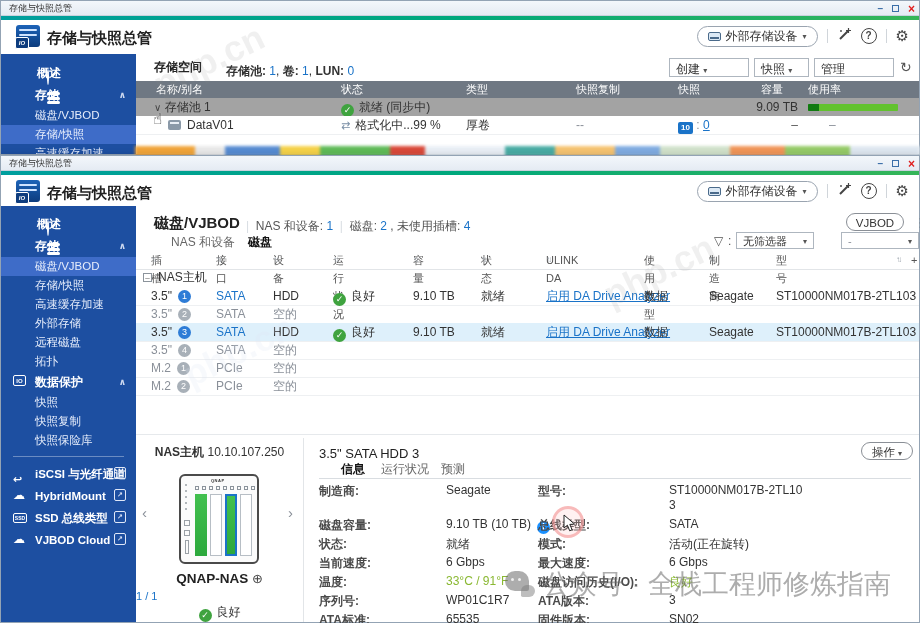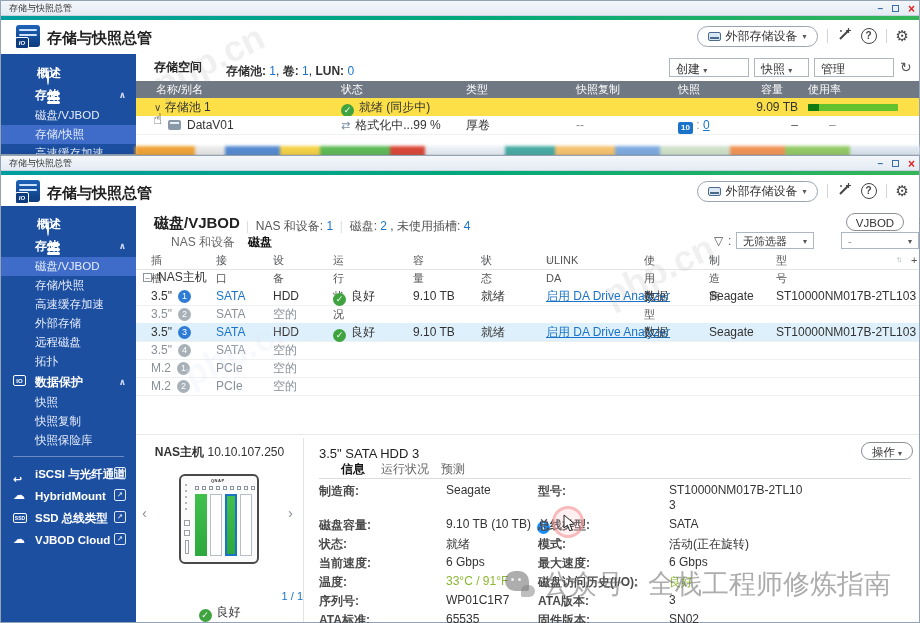--- a/index.html
+++ b/index.html
@@ -60,21 +60,21 @@
   #content1{position:absolute;left:135px;top:53px;right:0;height:94px;background:#fff;}
   .w1-title{position:absolute;left:18px;top:5px;font-size:12px;font-weight:bold;color:#222;}
   .w1-meta{position:absolute;left:90px;top:9px;font-size:12px;color:#333;}
   .w1-meta b{font-weight:bold;color:#333;}
   .num-blue{color:#1a73c8;}
   .btn{position:absolute;top:4px;height:19px;background:#fff;border:1px solid #aeb6bf;font-size:12px;color:#333;text-align:left;line-height:18px;box-sizing:border-box;}
   .refresh{position:absolute;top:5px;font-size:14px;color:#555;}
   .thead1{position:absolute;left:0;right:0;top:27px;height:17px;background:#6f7883;color:#fff;font-size:11px;line-height:17px;}
   .thead1 span{position:absolute;top:0;}
   .trow{position:absolute;left:0;right:0;height:18px;font-size:12px;color:#333;line-height:18px;}
-  .pool-row{top:44px;background:#fde047;border-bottom:1px solid #c2dcda;}
+  .pool-row{top:44px;background:#a3a3a3;border-bottom:1px solid #c2dcda;}
   .vol-row{top:62px;background:#fff;border-bottom:1px solid #eef0f2;}
   .okc{display:inline-block;width:13px;height:13px;background:#3fa33f;border-radius:50%;color:#fff;font-size:9px;line-height:13px;text-align:center;vertical-align:-2px;margin-right:5px;}
   .volic{display:inline-block;width:13px;height:10px;background:#8a99a8;border-radius:2px;position:relative;vertical-align:-1px;margin-right:6px;}
   .volic::after{content:"";position:absolute;left:2px;top:2px;right:2px;height:2px;background:#e8eef5;}
   .syncic{color:#7a8fa6;font-size:11px;margin-right:5px;}
   .snapbadge{display:inline-block;min-width:15px;height:12px;background:#1a73c8;border-radius:2px;color:#fff;font-size:8px;font-weight:bold;line-height:12px;text-align:center;vertical-align:-1px;}
   .linkb{color:#1a73c8;}
   .linku{color:#1a73c8;text-decoration:underline;}
   .usebar{position:absolute;top:6px;width:90px;height:7px;background:#62c22e;border-radius:1px;overflow:hidden;}
   .usebar i{position:absolute;left:0;top:0;bottom:0;width:12%;background:#117a11;display:block;}
@@ -120,21 +120,21 @@
   .nas-led{position:absolute;left:4px;width:2px;height:2px;background:#9aa0a6;border-radius:50%;}
   .nas-btn{position:absolute;left:3px;width:6px;height:6px;border:1px solid #9aa0a6;box-sizing:border-box;}
   .nas-logo{position:absolute;left:30px;top:2px;font-size:4px;font-weight:bold;color:#333;letter-spacing:.5px;}
   .vent{position:absolute;top:10px;width:4px;height:4px;border:1px solid #8b939b;box-sizing:border-box;}
   .bay{position:absolute;top:18px;width:12px;height:62px;box-sizing:border-box;}
   .bay.full{background:linear-gradient(#42c04e,#2ca83c);}
   .bay.empty{background:#fff;border:1px solid #b7bec5;}
   .bay.sel{border:2px solid #1a73c8;}
   .nas-name{position:absolute;left:0;width:167px;top:365px;text-align:center;font-size:13.5px;font-weight:bold;color:#222;}
   .zoomic{font-weight:normal;font-size:13px;color:#444;}
-  .nas-count{position:absolute;left:0;width:167px;top:384px;text-align:right;font-size:11px;color:#1a73c8;}
+  .nas-count{position:absolute;left:0;width:167px;top:384px;text-align:left;font-size:11px;color:#1a73c8;}
   .nas-health{position:absolute;left:0;width:167px;top:398px;text-align:center;font-size:12px;color:#333;}
 
   .detail-title{position:absolute;left:183px;top:240px;font-size:13px;color:#222;}
   .action-btn{left:725px;top:236px;width:52px;}
   .dtab{position:absolute;top:255px;font-size:12px;color:#666;}
   .dtab.active{color:#111;font-weight:bold;}
   .dtabs-line{position:absolute;left:183px;right:8px;top:272px;height:1px;background:#d9dde1;}
   .fields{position:absolute;left:183px;top:277px;width:594px;display:grid;grid-template-columns:127px 92px 131px auto;grid-template-rows:34px 19px 19px 19px 19px 19px 19px;font-size:12px;color:#333;}
   .flabel{font-weight:bold;color:#4a4a4a;white-space:nowrap;}
   .fval{white-space:nowrap;}
@@ -501,20 +501,21 @@
           <span class="vent" style="left:42px;"></span>
           <span class="vent" style="left:49px;"></span>
           <span class="vent" style="left:56px;"></span>
           <span class="vent" style="left:63px;"></span>
           <span class="vent" style="left:70px;"></span>
         <span class="bay full" style="left:14px;"></span>
         <span class="bay empty" style="left:29px;"></span>
         <span class="bay full sel" style="left:44px;"></span>
         <span class="bay empty" style="left:59px;"></span>
       </div>
+      <div class="nas-name nowrap"><span>QNAP-NAS</span> <span class="zoomic">⊕</span></div>
       <div class="nas-count">1 / 1</div>
       <div class="nas-health"><span class="okc">✓</span><span>良好</span></div>
 
       <span class="detail-title nowrap">3.5" SATA HDD 3</span>
       <button class="pill action-btn"><span>操作</span> <span class="caret">▾</span></button>
       <span class="dtab active" style="left:205px;">信息</span>
       <span class="dtab" style="left:245px;">运行状况</span>
       <span class="dtab" style="left:305px;">预测</span>
       <div class="dtabs-line"></div>
 

